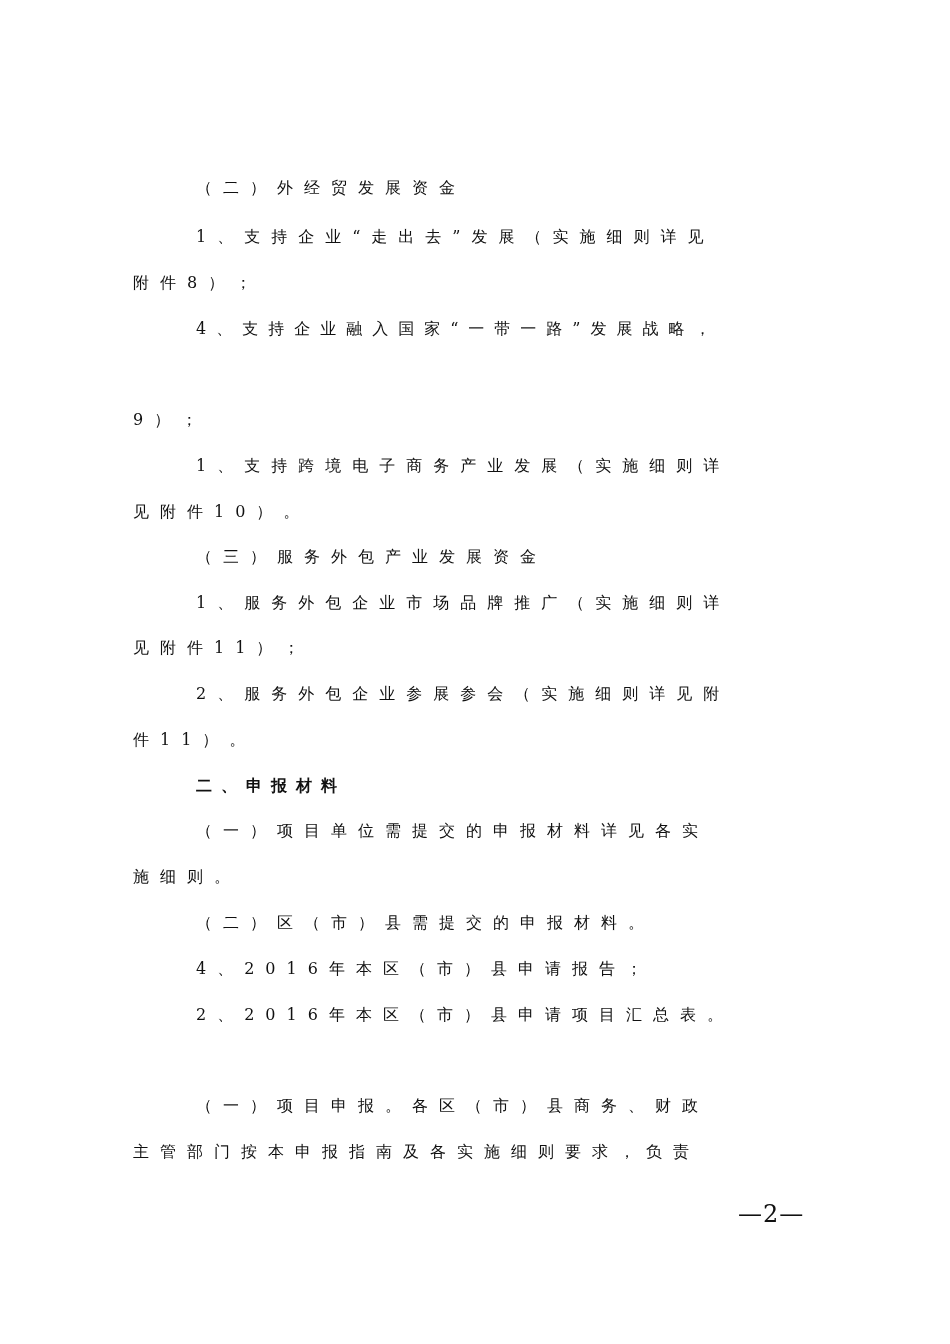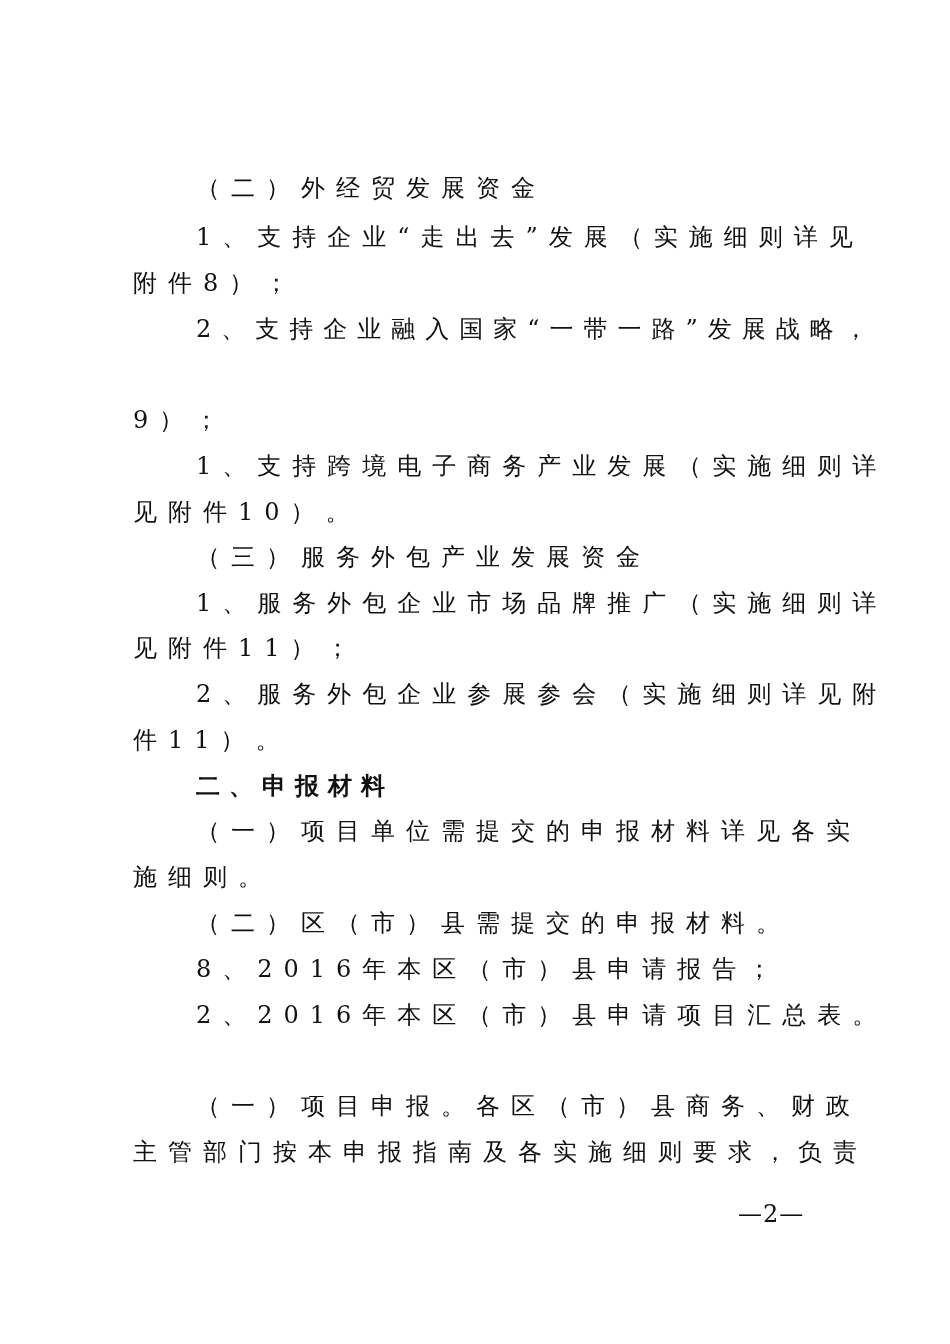--- a/index.html
+++ b/index.html
@@ -1,44 +1,44 @@
 <!DOCTYPE html>
 <html><head>
 <meta charset="utf-8">
 <style>
   html, body { margin: 0; padding: 0; background: #ffffff; }
   body { width: 950px; height: 1344px; position: relative; overflow: hidden;
          font-family: "DejaVu Serif", "Liberation Serif", serif; color: #111; }
   .page { position: absolute; left: 0; top: 0; width: 950px; height: 1344px; background: #fff; }
-  .line { position: absolute; left: 133px; width: 690px; font-size: 24px; line-height: 30px;
+  .line { position: absolute; left: 133px; width: 690px; font-size: 16px; line-height: 30px;
           letter-spacing: 11px; white-space: nowrap; }
   .indent { left: 196px; }
   .bold { font-family: Liberation Sans, sans-serif; font-weight: bold; letter-spacing: 9px; }
   .footer { position: absolute; left: 738px; top: 1199px; font-size: 24px; line-height: 30px;
             letter-spacing: 1px; white-space: nowrap; }
 </style>
 </head>
 <body>
 
 <div class="page">
   <div class="line indent" style="top:173px">（二）外经贸发展资金</div>
   <div class="line indent" style="top:222px">1、支持企业“走出去”发展（实施细则详见</div>
   <div class="line" style="top:268px">附件8）；</div>
-  <div class="line indent" style="top:314px;letter-spacing:10px">2、支持企业融入国家“一带一路”发展战略，</div>
+  <div class="line indent" style="top:314px;letter-spacing:10px">4、支持企业融入国家“一带一路”发展战略，</div>
   <div class="line" style="top:405px">9）；</div>
   <div class="line indent" style="top:451px">1、支持跨境电子商务产业发展（实施细则详</div>
   <div class="line" style="top:497px">见附件10）。</div>
   <div class="line indent" style="top:542px">（三）服务外包产业发展资金</div>
   <div class="line indent" style="top:588px">1、服务外包企业市场品牌推广（实施细则详</div>
   <div class="line" style="top:633px">见附件11）；</div>
   <div class="line indent" style="top:679px">2、服务外包企业参展参会（实施细则详见附</div>
   <div class="line" style="top:725px">件11）。</div>
   <div class="line indent bold" style="top:771px">二、申报材料</div>
   <div class="line indent" style="top:816px">（一）项目单位需提交的申报材料详见各实</div>
   <div class="line" style="top:862px">施细则。</div>
   <div class="line indent" style="top:908px">（二）区（市）县需提交的申报材料。</div>
-  <div class="line indent" style="top:954px">8、2016年本区（市）县申请报告；</div>
+  <div class="line indent" style="top:954px">4、2016年本区（市）县申请报告；</div>
   <div class="line indent" style="top:1000px">2、2016年本区（市）县申请项目汇总表。</div>
   <div class="line indent" style="top:1091px">（一）项目申报。各区（市）县商务、财政</div>
   <div class="line" style="top:1137px">主管部门按本申报指南及各实施细则要求，负责</div>
 
   <div class="footer">—2—</div>
 </div>
 
 </body></html>

